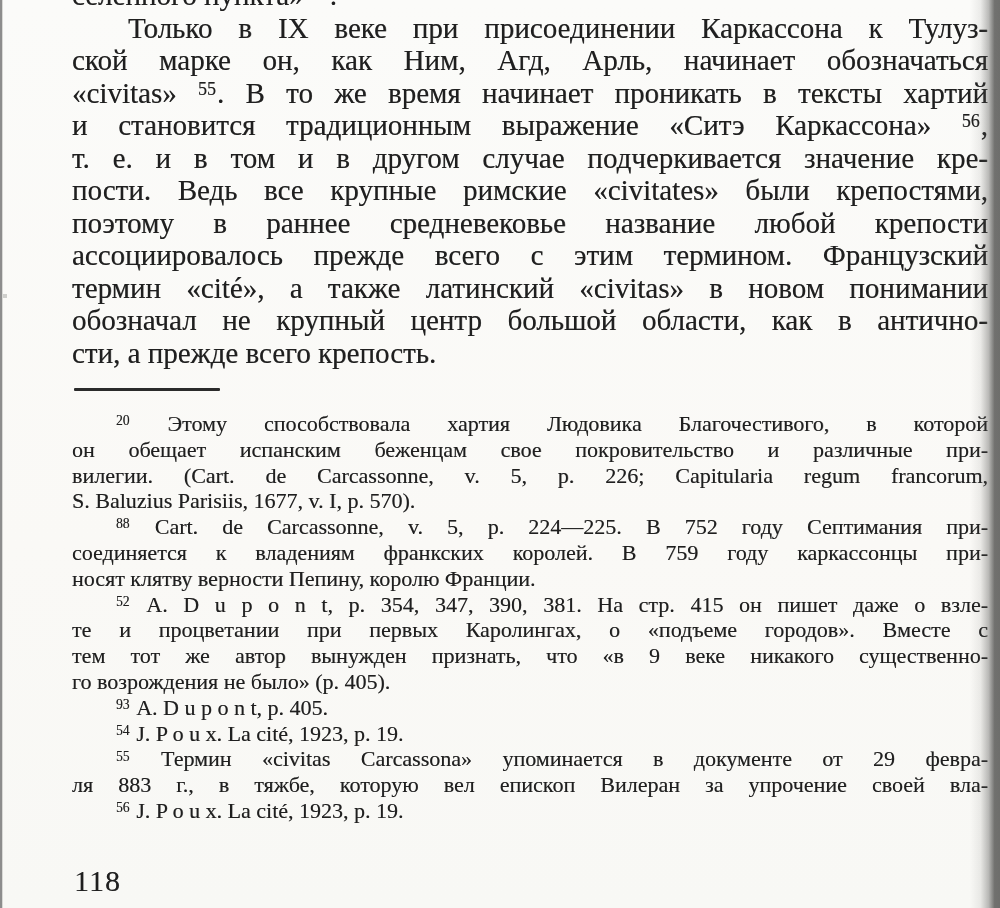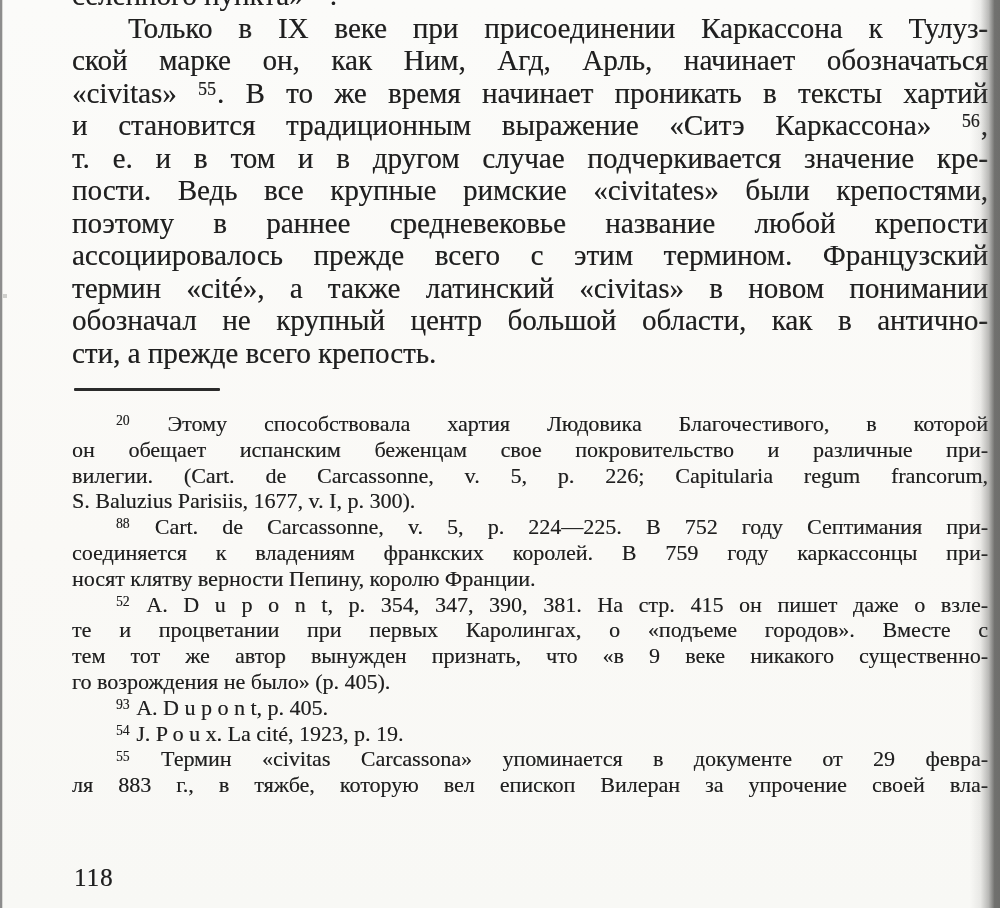--- a/index.html
+++ b/index.html
@@ -69,21 +69,21 @@
     font-size: 0.62em;
     line-height: 0;
     position: relative;
     top: -0.42em;
     vertical-align: baseline;
     padding: 0 1px 0 0;
   }
 
   .page-number {
     position: absolute; left: 74px; top: 864px;
-    font-size: 25px;
+    font-size: 30px;
     letter-spacing: 1px;
     text-shadow: 0.35px 0.2px 0 rgba(25,25,25,0.55);
   }
 </style>
 </head>
 <body>
 
 <div class="page">
   <div class="left-edge"></div>
   <div class="speck"></div>
@@ -105,21 +105,21 @@
       </div>
   </div>
 
   <div class="separator"></div>
 
   <div class="footnotes" id="footnotes">
       <div>
         <div class="fn-line indent"><sup class="fnm">20</sup> Этому способствовала хартия Людовика Благочестивого, в которой</div>
         <div class="fn-line">он обещает испанским беженцам свое покровительство и различные при-</div>
         <div class="fn-line">вилегии. (Cart. de Carcassonne, v. 5, p. 226; Capitularia regum francorum,</div>
-        <div class="fn-line line-last">S. Baluzius Parisiis, 1677, v. I, p. 300).</div>
+        <div class="fn-line line-last">S. Baluzius Parisiis, 1677, v. I, p. 570).</div>
       </div>
       <div>
         <div class="fn-line indent"><sup class="fnm">88</sup> Cart. de Carcassonne, v. 5, p. 224—225. В 752 году Септимания при-</div>
         <div class="fn-line">соединяется к владениям франкских королей. В 759 году каркассонцы при-</div>
         <div class="fn-line line-last">носят клятву верности Пепину, королю Франции.</div>
       </div>
       <div>
         <div class="fn-line indent"><sup class="fnm">52</sup> А. D u p o n t, p. 354, 347, 390, 381. На стр. 415 он пишет даже о взле-</div>
         <div class="fn-line">те и процветании при первых Каролингах, о «подъеме городов». Вместе с</div>
         <div class="fn-line">тем тот же автор вынужден признать, что «в 9 веке никакого существенно-</div>
@@ -128,18 +128,21 @@
       <div>
         <div class="fn-line indent line-last"><sup class="fnm">93</sup> А. D u p o n t, p. 405.</div>
       </div>
       <div>
         <div class="fn-line indent line-last"><sup class="fnm">54</sup> J. P o u x.  La cité, 1923, p. 19.</div>
       </div>
       <div>
         <div class="fn-line indent"><sup class="fnm">55</sup> Термин «civitas Carcassona» упоминается в документе от 29 февра-</div>
         <div class="fn-line">ля 883 г., в тяжбе, которую вел епископ Вилеран за упрочение своей вла-</div>
       </div>
+      <div>
+        <div class="fn-line indent line-last"><sup class="fnm">56</sup> J. P o u x.  La cité, 1923, p. 19.</div>
+      </div>
     </div>
 
   <div class="page-number">118</div>
 
   <div class="gutter"></div>
 </div>
 
 </body></html>

